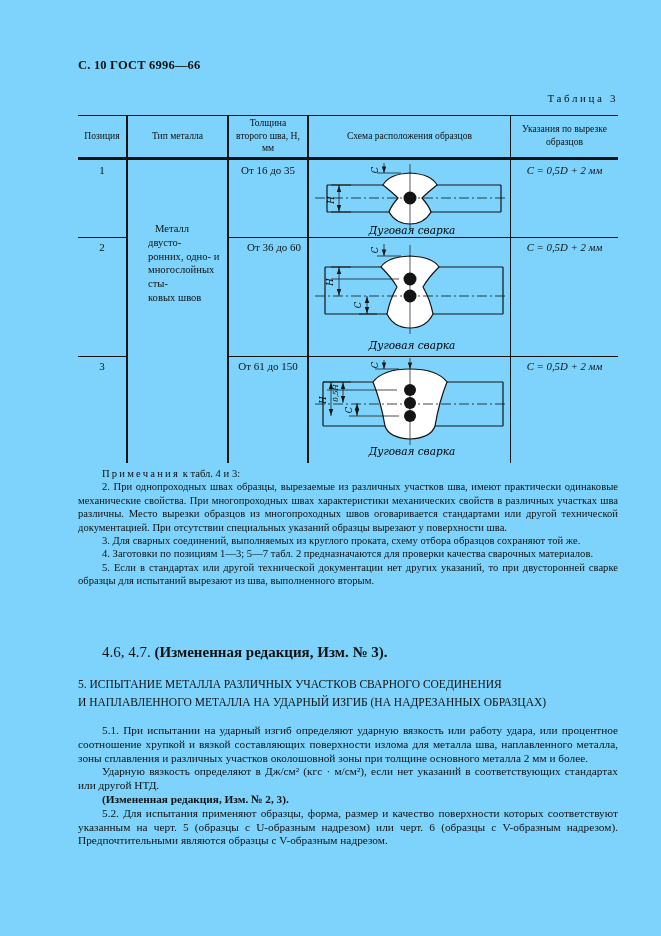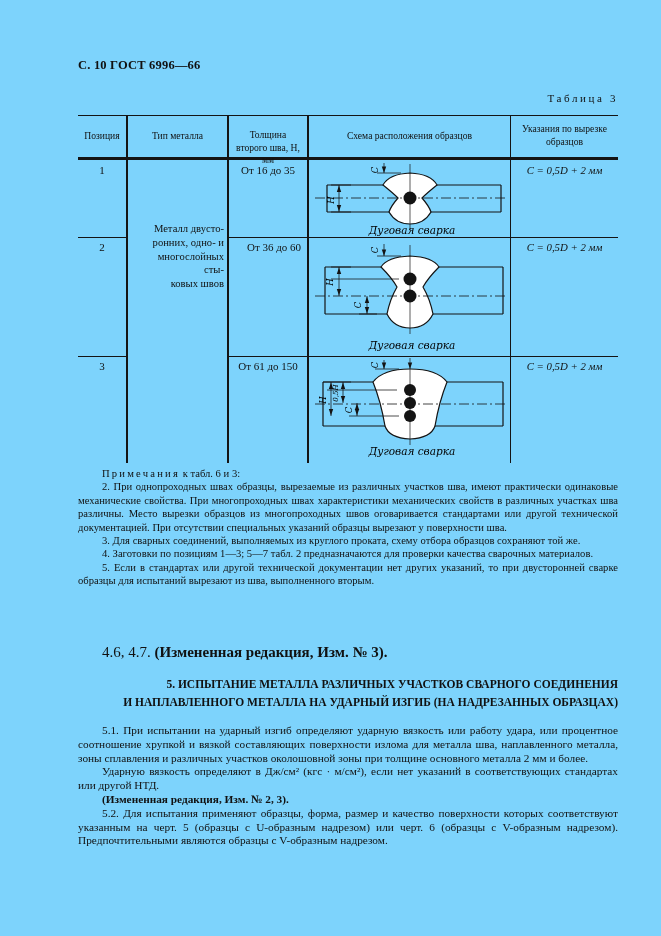--- a/index.html
+++ b/index.html
@@ -8,33 +8,33 @@
   .doc-header{position:absolute;left:78px;top:58px;font-weight:bold;font-size:12.5px;letter-spacing:.2px;}
   .table-label{position:absolute;left:78px;top:92px;width:540px;text-align:right;
                font-size:11px;letter-spacing:2.6px;}
   .gtable{position:absolute;left:78px;top:115px;width:540px;height:348px;}
   .ln{position:absolute;background:#141414;}
   .cell{position:absolute;box-sizing:border-box;}
   .head{display:flex;align-items:center;justify-content:center;text-align:center;
         font-size:9.6px;line-height:1.32;white-space:pre-line;}
   .val{padding-top:4px;text-align:center;font-size:11px;}
   .formula{font-style:italic;font-size:10.8px;}
-  .metal{font-size:10.6px;line-height:1.3;white-space:pre-line;padding:62px 3px 0 8px;
-         text-indent:7px;text-align:right;}
+  .metal{font-size:10.6px;line-height:1.3;white-space:pre-line;padding:62px 3px 0 20px;
+         text-indent:7px;text-align:left;}
   .scheme{display:flex;align-items:flex-start;justify-content:center;}
   .pre{white-space:pre-line;}
   .notes{position:absolute;left:78px;top:467px;width:540px;font-size:10.6px;
          line-height:13.4px;text-align:justify;}
   .note-title{text-indent:24px;}
   .spaced{letter-spacing:2.2px;}
   .note{text-indent:24px;}
   .amendment{position:absolute;left:78px;top:644px;width:540px;font-size:15px;text-indent:24px;}
   .b{font-weight:bold;}
-  .sec-heading{position:absolute;left:78px;top:676px;width:540px;text-align:right;
-               font-weight:bold;font-size:11.5px;line-height:17.5px;}
+  .sec-heading{position:absolute;left:78px;top:676px;width:540px;text-align:left;
+               font-weight:normal;font-size:11.5px;line-height:17.5px;}
   .bodytext{position:absolute;left:78px;top:724px;width:540px;font-size:11.3px;
             line-height:13.8px;text-align:justify;}
   .para{margin:0;text-indent:24px;}
   svg{display:block;}
   svg text{font-family:"DejaVu Serif",serif;}
   .dimlbl{font-size:8.5px;font-style:italic;}
   .dimlbl-sm{font-size:7px;font-style:italic;}
   .cap{font-size:10.5px;font-style:italic;}
 </style>
 </head>
@@ -53,21 +53,21 @@
     <div class="ln" style="left:149px;top:0;width:2px;height:348px;"></div>
     <div class="ln" style="left:229px;top:0;width:2px;height:348px;"></div>
     <div class="ln" style="left:432px;top:0;width:1px;height:348px;"></div>
     <div class="ln" style="left:0;top:122px;width:48px;height:1px;"></div>
     <div class="ln" style="left:151px;top:122px;width:389px;height:1px;"></div>
     <div class="ln" style="left:0;top:241px;width:48px;height:1px;"></div>
     <div class="ln" style="left:151px;top:241px;width:389px;height:1px;"></div>
 
     <div class="cell head" style="left:0;top:0;width:48px;height:42px;">Позиция</div>
     <div class="cell head" style="left:50px;top:0;width:99px;height:42px;">Тип металла</div>
-    <div class="cell head" style="left:151px;top:12px;width:78px;height:42px;">Толщина
+    <div class="cell head" style="left:151px;top:0;width:78px;height:42px;">Толщина
 второго шва, Н,
 мм</div>
     <div class="cell head" style="left:433px;top:0;width:107px;height:42px;">Указания по вырезке
 образцов</div>
     <div class="cell head" style="left:231px;top:0;width:201px;height:42px;">Схема расположения образцов</div>
 
     <div class="cell metal" style="left:50px;top:45px;width:99px;height:303px;">Металл двусто-
 ронних, одно- и
 многослойных сты-
 ковых швов</div>
@@ -179,21 +179,21 @@
         <text class="dimlbl" x="17" y="44" text-anchor="middle" transform="rotate(-90 17 44)">H</text>
         <text class="dimlbl-sm" x="29" y="37" text-anchor="middle" transform="rotate(-90 29 37)">0,5H</text>
         <text class="dimlbl" x="43" y="54" text-anchor="middle" transform="rotate(-90 43 54)">C</text>
         <text class="cap" x="103" y="99" text-anchor="middle">Дуговая сварка</text>
       </svg>
     </div>
   </div>
 
   <div class="notes">
     <div class="note-title">
-      <span class="spaced">Примечания</span><span> к табл. 6 и 3:</span>
+      <span class="spaced">Примечания</span><span> к табл. 4 и 3:</span>
     </div>
     <div class="note">2. При однопроходных швах образцы, вырезаемые из различных участков шва, имеют практически одинаковые механические свойства. При многопроходных швах характеристики механических свойств в различных участках шва различны. Место вырезки образцов из многопроходных швов оговаривается стандартами или другой технической документацией. При отсутствии специальных указаний образцы вырезают у поверхности шва.</div>
     <div class="note">3. Для сварных соединений, выполняемых из круглого проката, схему отбора образцов сохраняют той же.</div>
     <div class="note">4. Заготовки по позициям 1—3; 5—7 табл. 2 предназначаются для проверки качества сварочных материалов.</div>
     <div class="note">5. Если в стандартах или другой технической документации нет других указаний, то при двусторонней сварке образцы для испытаний вырезают из шва, выполненного вторым.</div>
   </div>
 
   <div class="amendment">
     <span>4.6, 4.7. </span><span class="b">(Измененная редакция, Изм. № 3).</span>
   </div>

